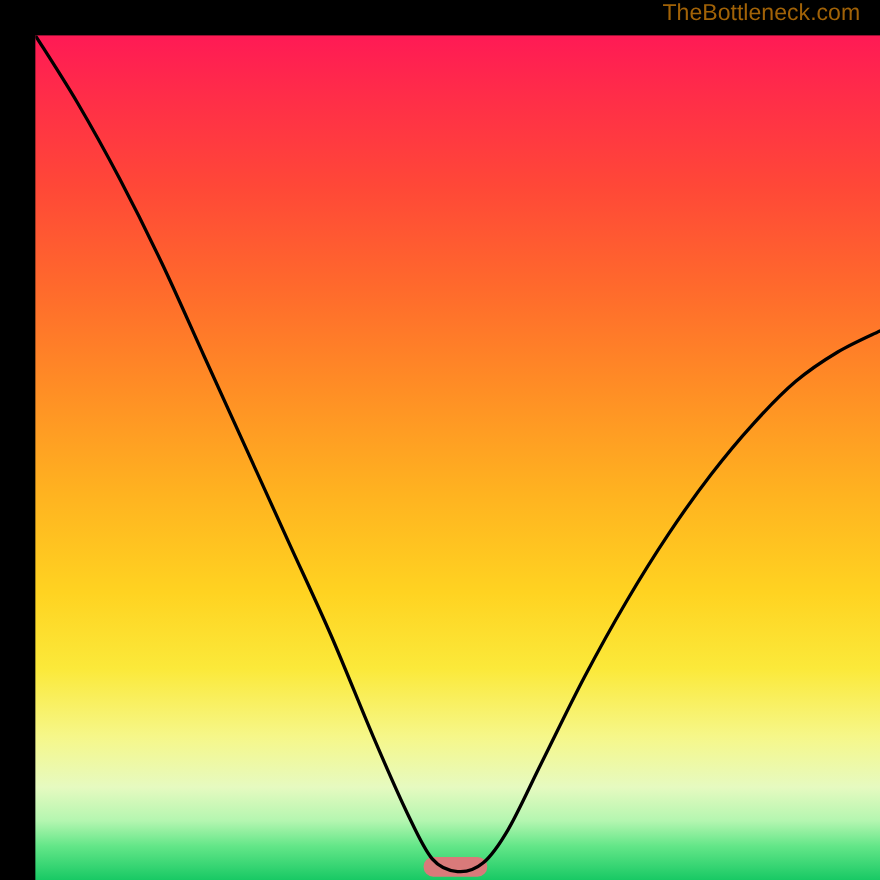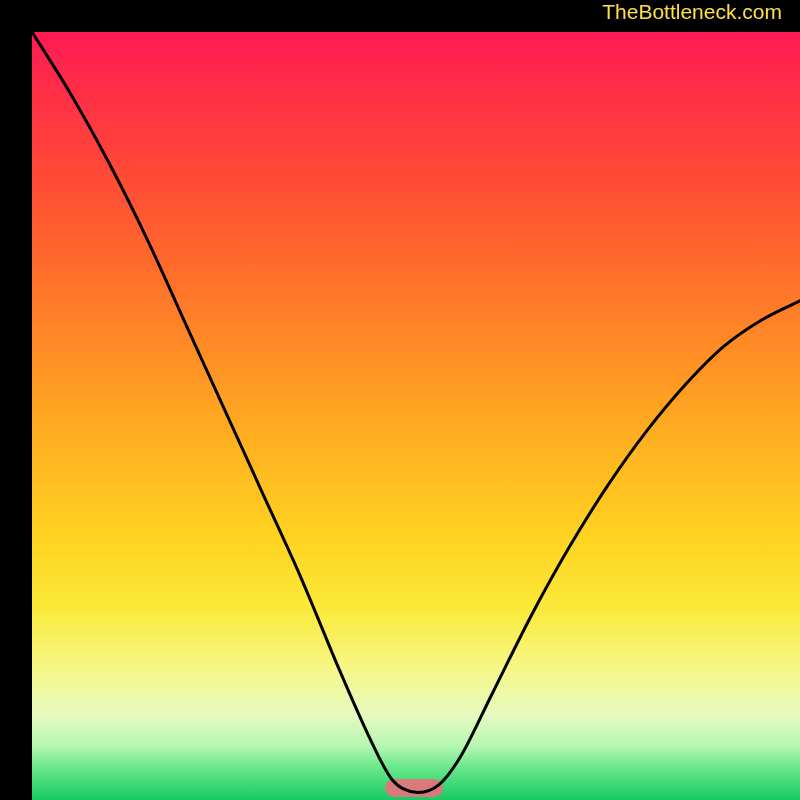--- a/index.html
+++ b/index.html
@@ -61,21 +61,21 @@
     position: absolute;
     left: 0;
     top: 0;
     width: 100%;
     height: 100%;
   }
   .watermark {
     position: absolute;
     top: 0px;
     right: 18px;
-    color: #fde047;
+    color: #a16207;
     font-size: 21px;
     letter-spacing: 0px;
     font-weight: 400;
     text-align: center;
   }
 </style>
 </head>
 <body>
 
 <div class="frame">

